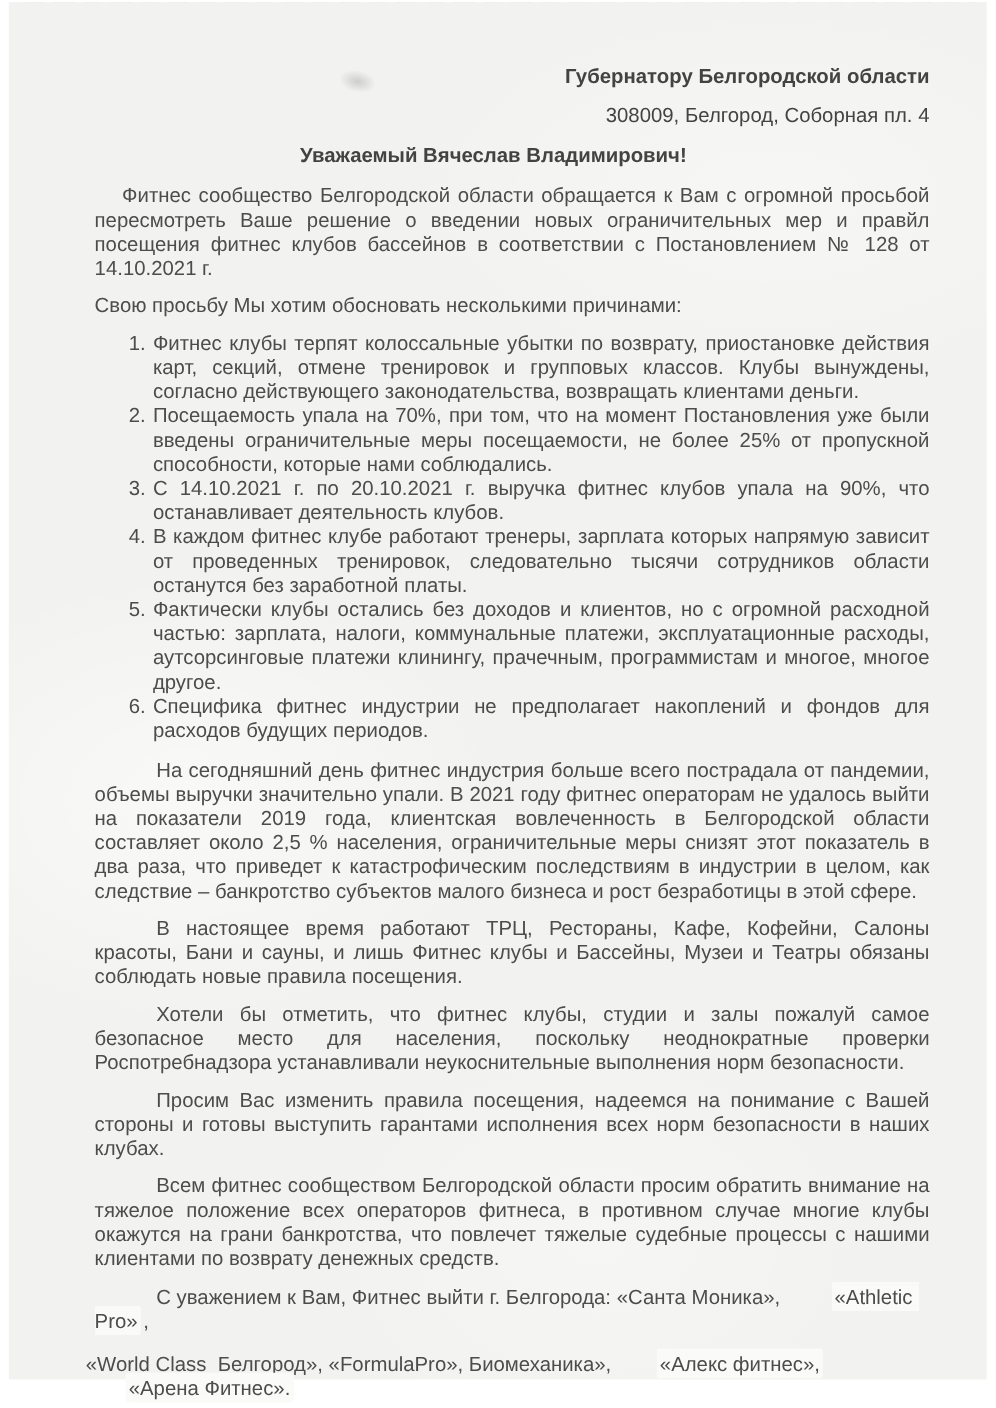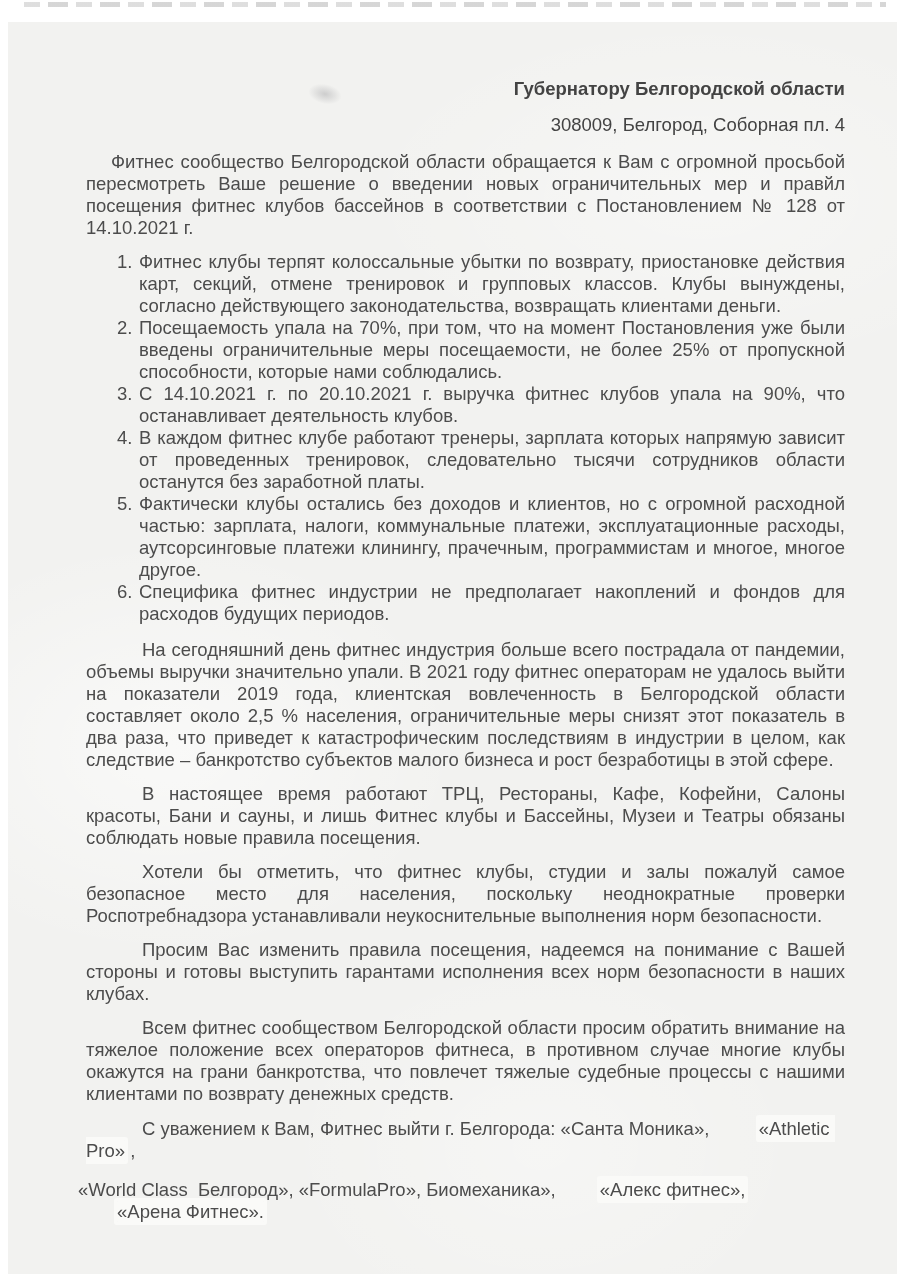--- a/index.html
+++ b/index.html
@@ -25,21 +25,21 @@
     width: 862px;
     height: 5px;
     background: repeating-linear-gradient(90deg,
       #d6d6d6 0 16px, rgba(255,255,255,0) 16px 24px,
       #cccccc 24px 44px, rgba(255,255,255,0) 44px 52px);
     opacity: .8;
   }
   .paper {
     position: absolute;
     left: 8px;
-    top: 22px;
+    top: 2px;
     width: 889px;
     height: 1252px;
     background:
       radial-gradient(ellipse 420px 300px at 18% 58%, rgba(255,255,255,.55), rgba(255,255,255,0) 70%),
       radial-gradient(ellipse 500px 260px at 78% 14%, rgba(255,255,255,.35), rgba(255,255,255,0) 70%),
       radial-gradient(ellipse 380px 280px at 60% 90%, rgba(255,255,255,.30), rgba(255,255,255,0) 70%),
       #f2f2f0;
     box-sizing: border-box;
     padding: 56px 52px 2px 78px;
     color: #4c4c4c;
@@ -110,23 +110,25 @@
 
 <div class="scan-wrap">
   <div class="scan-top-artifact"></div>
 
   <div class="paper">
     <div class="scan-smudge"></div>
 
     <div class="hdr bold">Губернатору Белгородской области</div>
     <div class="hdr">308009, Белгород, Соборная пл. 4</div>
 
+    <div class="salutation">Уважаемый Вячеслав Владимирович!</div>
 
     <p class="para first">Фитнес сообщество Белгородской области обращается к Вам с огромной просьбой пересмотреть Ваше решение о введении новых ограничительных мер и правйл посещения фитнес клубов бассейнов в соответствии с Постановлением № 128 от 14.10.2021 г.</p>
 
+    <p class="para no-justify">Свою просьбу Мы хотим обосновать несколькими причинами:</p>
 
     <div class="reasons">
       <div class="list-item">
         <span class="list-num">1.</span>
         <span class="list-text">Фитнес клубы терпят колоссальные убытки по возврату, приостановке действия карт, секций, отмене тренировок и групповых классов. Клубы вынуждены, согласно действующего законодательства, возвращать клиентами деньги.</span>
       </div>
       <div class="list-item">
         <span class="list-num">2.</span>
         <span class="list-text">Посещаемость упала на 70%, при том, что на момент Постановления уже были введены ограничительные меры посещаемости, не более 25% от пропускной способности, которые нами соблюдались.</span>
       </div>

